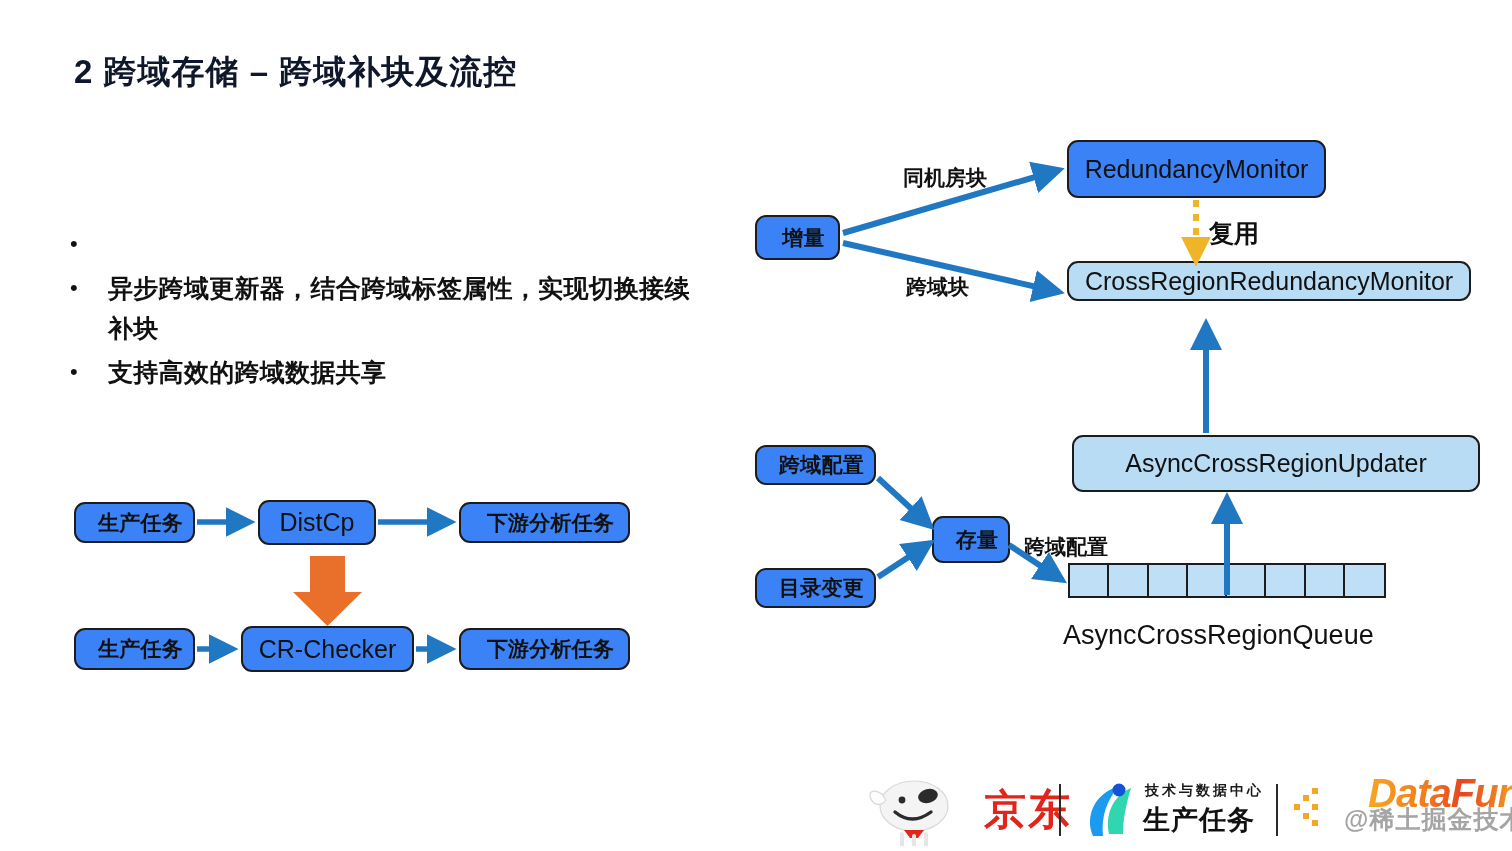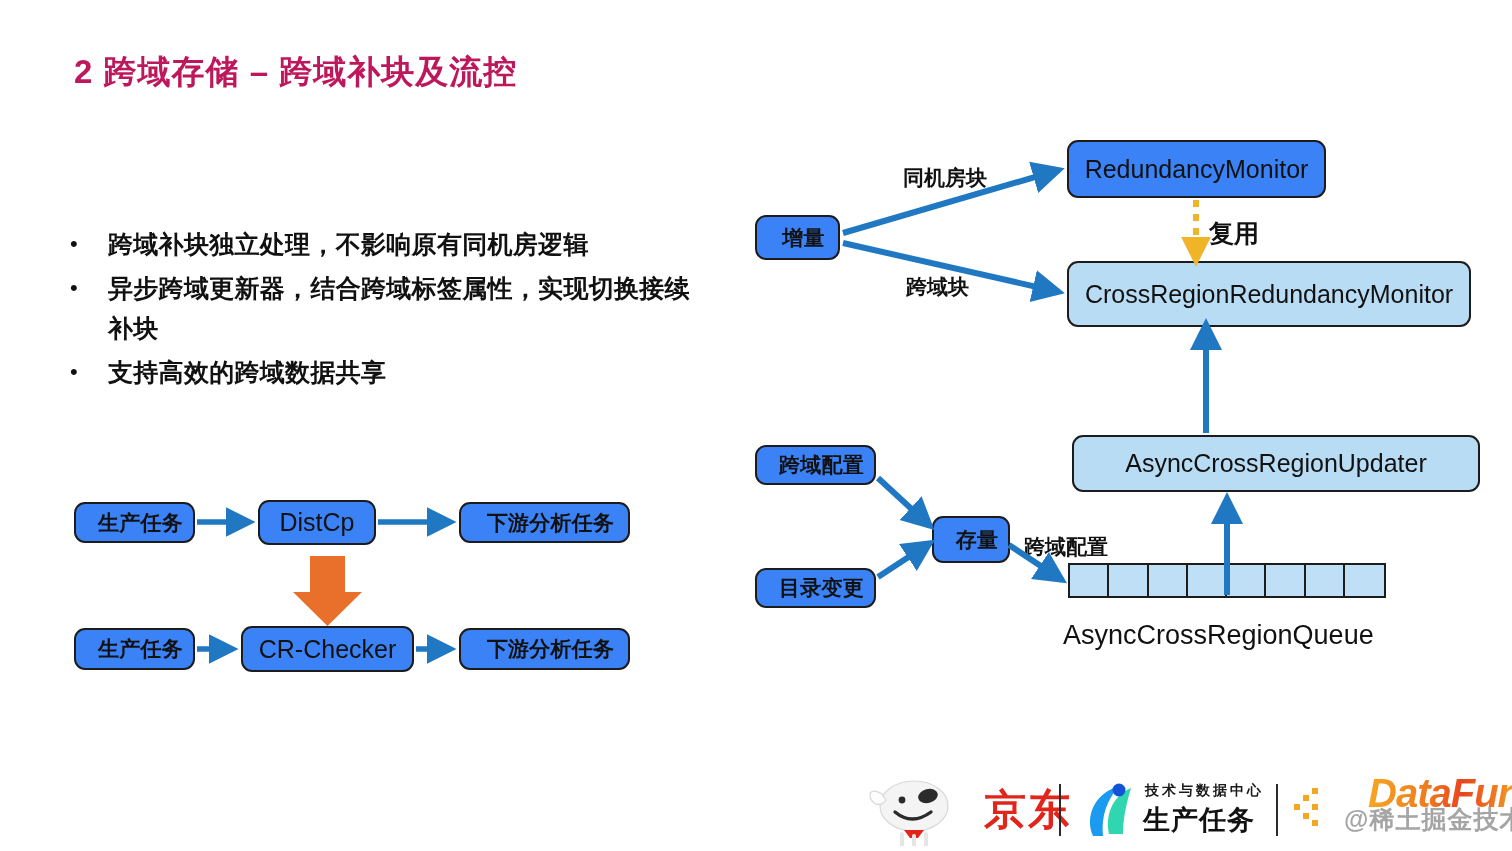--- a/index.html
+++ b/index.html
@@ -8,21 +8,21 @@
     background:#ffffff;
     font-family:"Liberation Sans","DejaVu Sans",sans-serif;
     position:relative;overflow:hidden;
     -webkit-font-smoothing:antialiased;
   }
   .slide{position:absolute;inset:0;}
 
   
   .title{
     position:absolute;left:74px;top:50px;
-    font-size:33px;font-weight:700;color:#be185d;
+    font-size:33px;font-weight:700;color:#0f172a;
     letter-spacing:1px;white-space:nowrap;
   }
 
   
   .bullets{position:absolute;left:62px;top:224px;width:640px;}
   .bullet{position:relative;display:flex;align-items:flex-start;margin-bottom:4px;}
   .bullet .dot{
     width:46px;flex:0 0 46px;text-align:left;
     font-size:22px;line-height:40px;color:#111;padding-left:8px;
     box-sizing:border-box;
@@ -80,21 +80,20 @@
 </head>
 <body>
 
 <div class="slide">
 
   <div class="title">2  跨域存储 – 跨域补块及流控</div>
 
   <div class="bullets">
     <div class="bullet">
       <span class="dot">•</span>
-      <span class="btxt">跨域补块独立处理，不影响原有同机房逻辑</span>
     </div>
     <div class="bullet">
       <span class="dot">•</span>
       <span class="btxt">异步跨域更新器，结合跨域标签属性，实现切换接续补块</span>
     </div>
     <div class="bullet">
       <span class="dot">•</span>
       <span class="btxt">支持高效的跨域数据共享</span>
     </div>
   </div>
@@ -104,21 +103,21 @@
   <div class="box cn" style="left:459px;top:502px;width:171px;height:41px;">下游分析任务</div>
 
   <div class="box cn" style="left:74px;top:628px;width:121px;height:42px;">生产任务</div>
   <div class="box en" style="left:241px;top:626px;width:173px;height:46px;">CR-Checker</div>
   <div class="box cn" style="left:459px;top:628px;width:171px;height:42px;">下游分析任务</div>
 
   <div class="box cn" style="left:755px;top:215px;width:85px;height:45px;">增量</div>
 
   <div class="box en" style="left:1067px;top:140px;width:259px;height:58px;">RedundancyMonitor</div>
 
-  <div class="box en fill" style="left:1067px;top:261px;width:404px;height:66px;">CrossRegionRedundancyMonitor</div>
+  <div class="box en fill" style="left:1067px;top:261px;width:404px;height:40px;">CrossRegionRedundancyMonitor</div>
 
   <div class="box en fill" style="left:1072px;top:435px;width:408px;height:57px;">AsyncCrossRegionUpdater</div>
 
   <div class="box cn" style="left:755px;top:445px;width:121px;height:40px;">跨域配置</div>
 
   <div class="box cn" style="left:755px;top:568px;width:121px;height:40px;">目录变更</div>
 
   <div class="box cn" style="left:932px;top:516px;width:78px;height:47px;">存量</div>
 
   <div class="queue" style="left:1068px;top:563px;width:318px;height:35px;">

